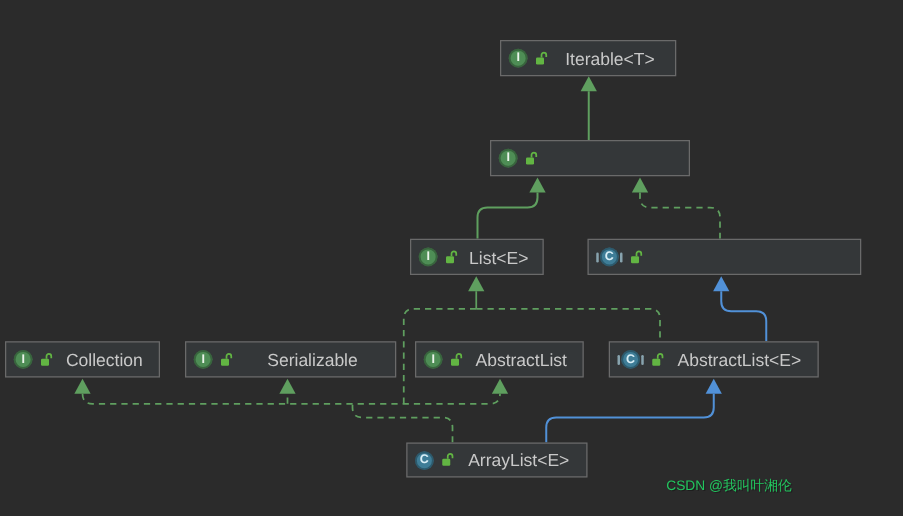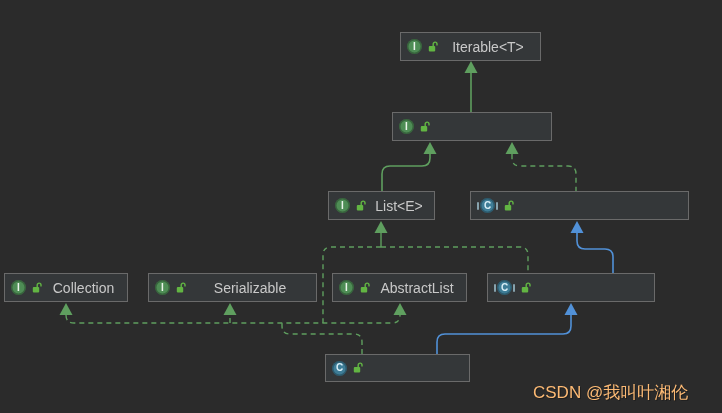--- a/index.html
+++ b/index.html
@@ -46,22 +46,22 @@
     box-shadow: inset 0 0 0 1.5px rgba(0,0,0,0.28);
   }
   .cicon.iface { background: #4e8d55; color: #eaf4ea; }
   .cicon.cls   { background: #3e7d97; color: #d8eef6; }
   .abstract-wrap { display: flex; align-items: center; gap: 1px; flex: none; }
   .abar { width: 2px; height: 8px; background: #87a3ae; border-radius: 1px; }
   .lock { width: 11px; height: 12px; flex: none; margin-left: 1px; }
   .watermark {
     position: absolute;
     left: 533px; top: 381px;
-    color: #fdba74;
-    font-size: 17px;
+    color: #22c55e;
+    font-size: 11px;
     white-space: nowrap;
     z-index: 3;
     text-shadow: 1px 1px 0 #1e1e1e;
   }
 </style>
 </head>
 <body>
 
 <svg class="edges" viewBox="0 0 722 413">
 
@@ -174,23 +174,25 @@
 <div class="node" style="left:487px; top:273px; width:168px;">
   <span class="abstract-wrap">
     <span class="abar"></span>
     <span class="cicon cls">C</span>
     <span class="abar"></span>
   </span>
   <svg class="lock" viewBox="0 0 11 12">
     <path d="M5.2,5 V3 a1.9,1.9 0 0 1 3.8,0 V4.5" fill="none" stroke="#62b543" stroke-width="1.4"></path>
     <rect x="0.8" y="5" width="6.4" height="5.6" rx="1" fill="#62b543"></rect>
   </svg>
+  <span class="label">AbstractList&lt;E&gt;</span>
 </div>
 
 <div class="node" style="left:325px; top:354px; width:145px; height:28px;">
   <span class="cicon cls">C</span>
   <svg class="lock" viewBox="0 0 11 12">
     <path d="M5.2,5 V3 a1.9,1.9 0 0 1 3.8,0 V4.5" fill="none" stroke="#62b543" stroke-width="1.4"></path>
     <rect x="0.8" y="5" width="6.4" height="5.6" rx="1" fill="#62b543"></rect>
   </svg>
+  <span class="label">ArrayList&lt;E&gt;</span>
 </div>
 
 <div class="watermark">CSDN @我叫叶湘伦</div>
 
 </body></html>

